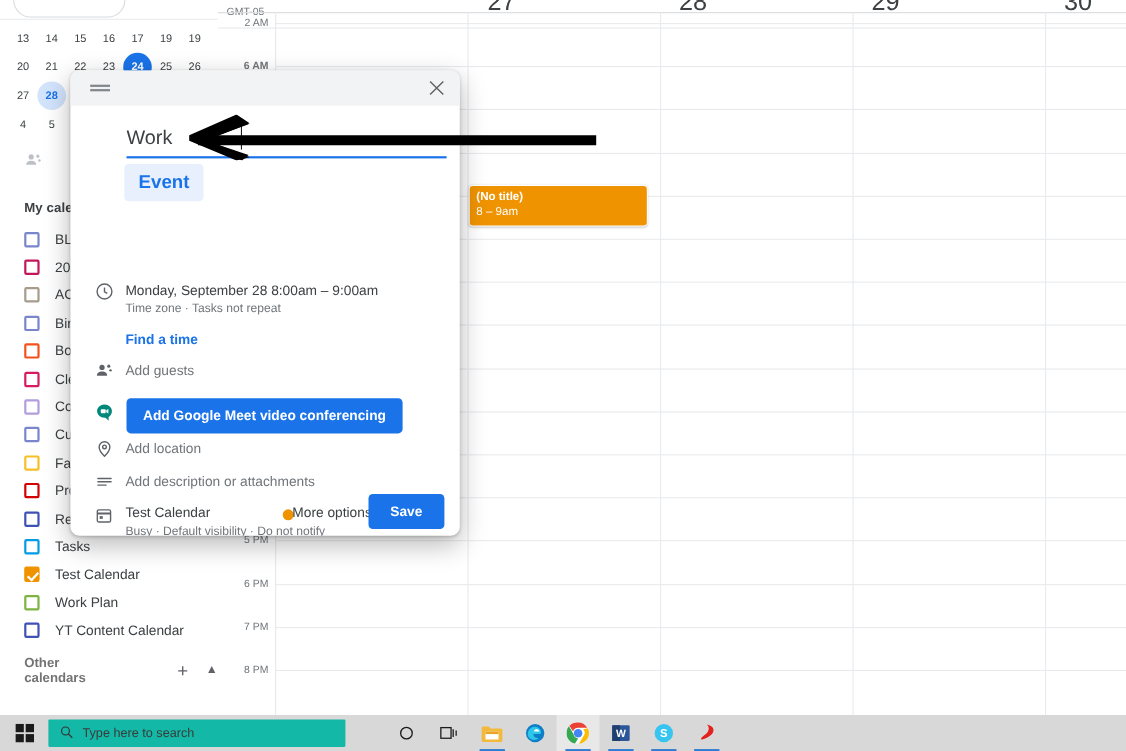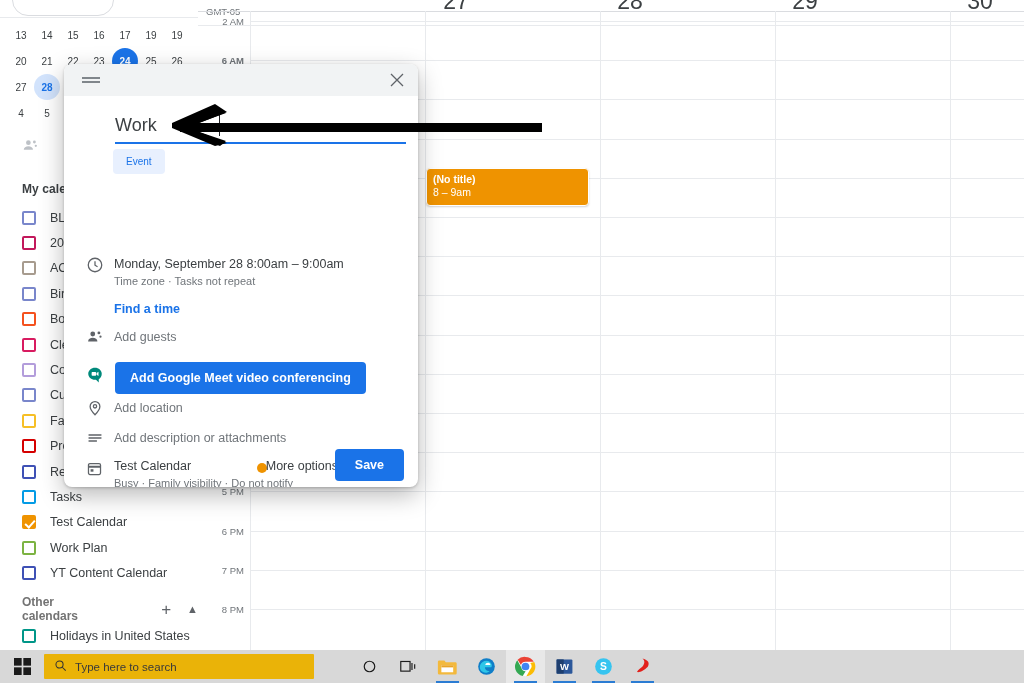--- a/index.html
+++ b/index.html
@@ -219,22 +219,22 @@
   .caret {
     position: absolute;
     left: 155px; top: 49px;
     width: 1px; height: 23px;
     background: #202124;
   }
   .event-tab {
     position: absolute; left: 49px; top: 85px;
     background: #e8f0fe;
     color: #1a73e8;
-    font-size: 10px;
-    font-weight: normal;
+    font-size: 17px;
+    font-weight: bold;
     padding: 7px 13px;
     border-radius: 4px;
   }
   .row { position: absolute; left: 0; width: 354px; }
   .row-icon {
     position: absolute; left: 22px;
     width: 20px; height: 20px;
     color: #5f6368;
   }
   .row-txt {
@@ -300,21 +300,21 @@
     width: 1024px; height: 33px;
     background: #d8d8d8;
     display: flex; align-items: center;
   }
   .tb-start {
     width: 44px; height: 33px;
     display: flex; align-items: center; justify-content: center;
   }
   .tb-search {
     width: 270px; height: 25px;
-    background: #eab308;
+    background: #14b8a6;
     display: flex; align-items: center;
     border-radius: 1px;
   }
   .tb-search .mag { margin: 0 8px 0 10px; color: #444; font-size: 12px; }
   .tb-search .ph { font-size: 11.5px; color: #3a3a3a; }
   .tb-ico {
     width: 39px; height: 33px;
     display: flex; align-items: center; justify-content: center;
     position: relative;
   }
@@ -445,26 +445,20 @@
           <span class="cal-label">YT Content Calendar</span>
         </div>
       </div>
 
     <div class="cal-list" style="top:595px;">
       <div class="oc-head">
         <span class="t">Other calendars</span>
         <span class="oc-plus">+</span>
         <span class="oc-chev">▲</span>
       </div>
-      <div id="other-cals">
-          <div class="cal-item">
-            <span class="cal-box" style="border-color: rgb(0, 150, 136);"></span>
-            <span class="cal-label">Holidays in United States</span>
-          </div>
-        </div>
     </div>
   </div>
 
   <div class="grid-wrap">
     <div class="gmt">GMT-05</div>
     <div id="day-heads">
         <div class="day-head" style="left: 228px;">27</div>
         <div class="day-head" style="left: 402px;">28</div>
         <div class="day-head" style="left: 577px;">29</div>
         <div class="day-head" style="left: 752px;">30</div>
@@ -594,21 +588,21 @@
     <div class="row" style="top:394px;">
       <span class="row-icon" style="top:2px;">
         <svg width="17" height="17" viewBox="0 0 24 24" fill="none" stroke="#5f6368" stroke-width="1.8">
           <rect x="3.5" y="5" width="17" height="15.5" rx="2"></rect>
           <path d="M3.5 9.5h17" stroke-width="2.6"></path>
           <rect x="6.5" y="13" width="4" height="3.5" fill="#5f6368" stroke="none"></rect>
         </svg>
       </span>
       <span class="row-txt" style="top:1px;">Test Calendar</span>
       <span class="cal-dot" style="left:193px; top:5px;"></span>
-      <span class="row-sub" style="top:19px;">Busy · Family visibility · Do not notify</span>
+      <span class="row-sub" style="top:19px;">Busy · Default visibility · Do not notify</span>
     </div>
 
     <div class="more-options">More options</div>
     <button class="save-btn">Save</button>
   </div>
 
   <svg class="arrow-svg" viewBox="0 0 378 42">
     <g>
       <path d="M10 19 L372 19 L372 28 L10 28 Z" fill="#000"></path>
       <path d="M45 0 L57 8 L18 23.5 L57 39 L45 42 L2 24 L2 19 Z" fill="#000"></path>

